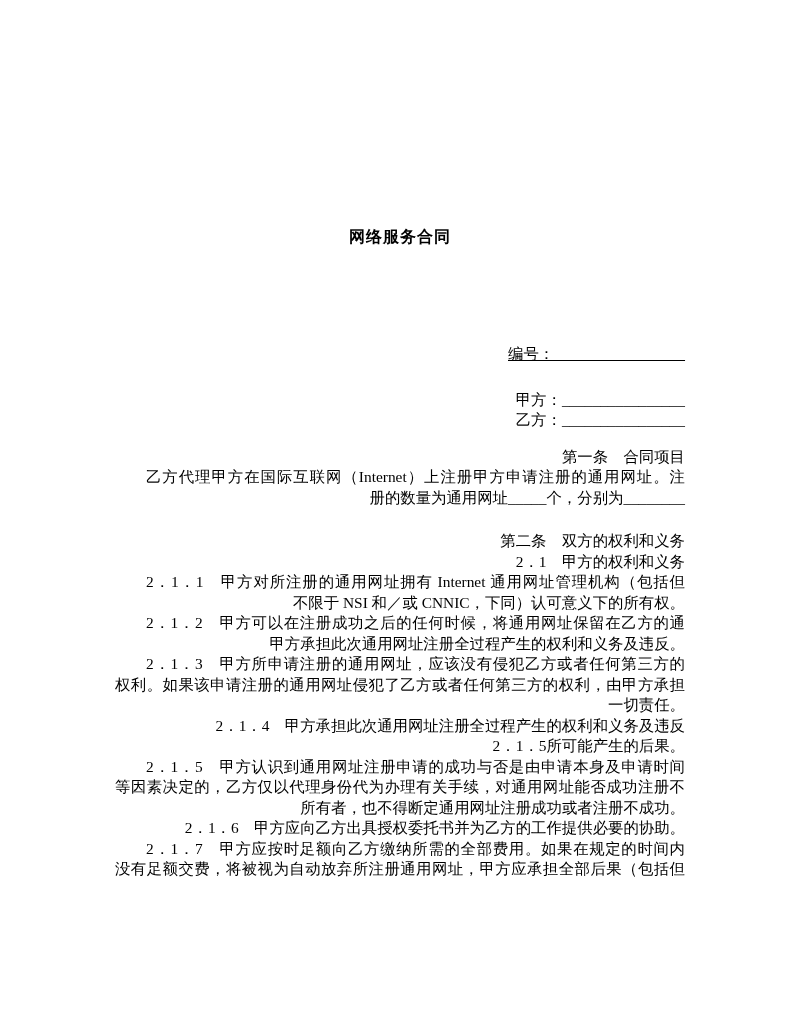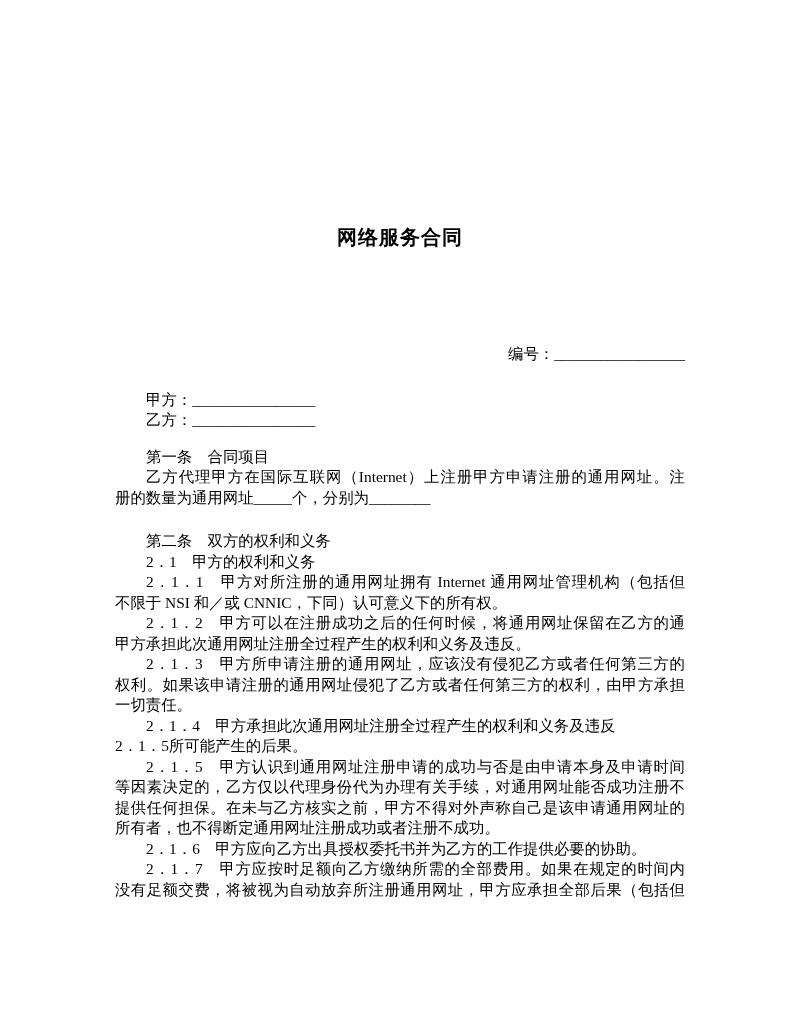--- a/index.html
+++ b/index.html
@@ -13,35 +13,35 @@
     overflow: hidden;
   }
   .doc {
     position: absolute;
     left: 115px;
     top: 0;
     width: 570px;
   }
   .title {
     margin-top: 222px;
-    font-size: 20px;
+    font-size: 16px;
     line-height: 30px;
     font-weight: bold;
     text-align: center;
     letter-spacing: 1px;
   }
   .ln {
     font-size: 15.4px;
     line-height: 20.5px;
     min-height: 20.5px;
-    text-align: left;
+    text-align: right;
   }
   .ln.indent { text-indent: 31px; }
   .ln.just { text-align: justify; text-align-last: justify; }
-  .ln.right { text-align: center; text-align-last: right; }
+  .ln.right { text-align: center; text-align-last: right; text-decoration: underline; }
   .ln.gap-num   { margin-top: 92px; }
   .ln.gap-party { margin-top: 25px; }
   .ln.gap-sec1  { margin-top: 16px; }
   .ln.gap-sec2  { margin-top: 23px; }
 </style>
 </head>
 <body>
 
 <div class="doc">
   <div class="title">网络服务合同</div>
@@ -58,19 +58,18 @@
       <div class="ln">不限于 NSI 和／或 CNNIC，下同）认可意义下的所有权。</div>
       <div class="ln indent just">2．1．2　甲方可以在注册成功之后的任何时候，将通用网址保留在乙方的通</div>
       <div class="ln">甲方承担此次通用网址注册全过程产生的权利和义务及违反。</div>
       <div class="ln indent just">2．1．3　甲方所申请注册的通用网址，应该没有侵犯乙方或者任何第三方的</div>
       <div class="ln just">权利。如果该申请注册的通用网址侵犯了乙方或者任何第三方的权利，由甲方承担</div>
       <div class="ln">一切责任。</div>
       <div class="ln indent">2．1．4　甲方承担此次通用网址注册全过程产生的权利和义务及违反</div>
       <div class="ln">2．1．5所可能产生的后果。</div>
       <div class="ln indent just">2．1．5　甲方认识到通用网址注册申请的成功与否是由申请本身及申请时间</div>
       <div class="ln just">等因素决定的，乙方仅以代理身份代为办理有关手续，对通用网址能否成功注册不</div>
-      <div class="ln just">提供任何担保。在未与乙方核实之前，甲方不得对外声称自己是该申请通用网址的</div>
       <div class="ln">所有者，也不得断定通用网址注册成功或者注册不成功。</div>
       <div class="ln indent">2．1．6　甲方应向乙方出具授权委托书并为乙方的工作提供必要的协助。</div>
       <div class="ln indent just">2．1．7　甲方应按时足额向乙方缴纳所需的全部费用。如果在规定的时间内</div>
       <div class="ln just">没有足额交费，将被视为自动放弃所注册通用网址，甲方应承担全部后果（包括但</div>
     </div>
 </div>
 
 </body></html>

